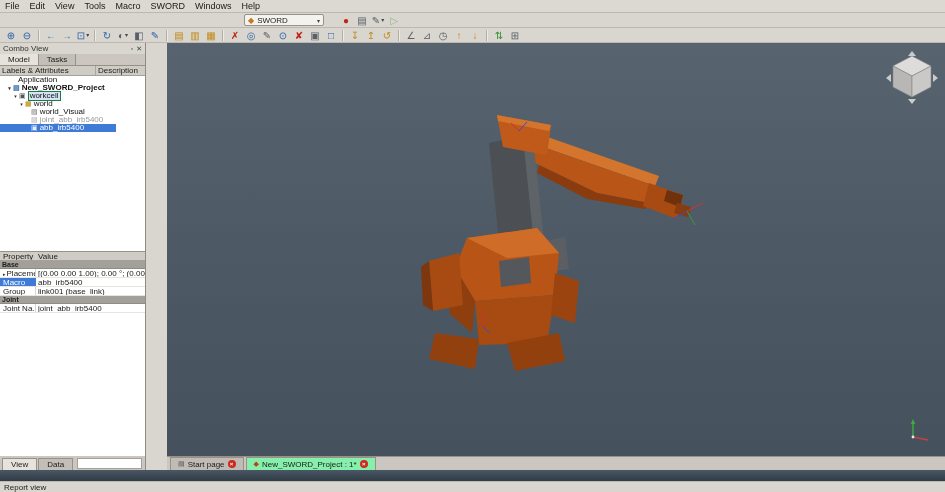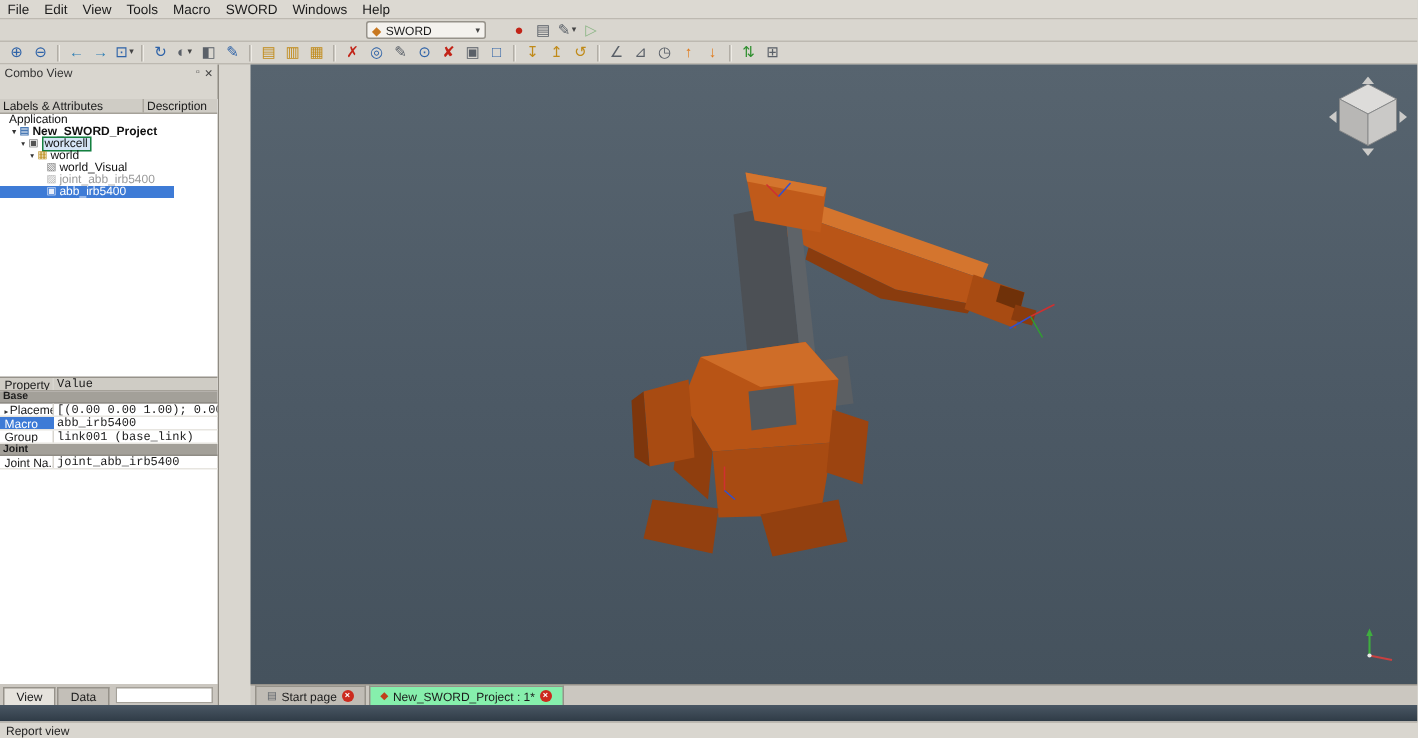--- a/index.html
+++ b/index.html
@@ -31,33 +31,33 @@
   .cv-tabs { position:absolute; top:11px; left:0; right:0; height:12px; display:flex; background:#cbc7c0; border-bottom:1px solid #96928a; }
   .cv-tab { padding:0 8px; font-size:8px; display:flex; align-items:center; border-right:1px solid #96928a; background:#c3bfb8; }
   .cv-tab.active { background:#e6e3dd; }
   .tree-wrap { position:absolute; top:23px; left:0; right:0; height:186px; background:#fff; border-bottom:1px solid #96928a; overflow:hidden; }
   .tree-header { height:10px; display:flex; background:#cfccc5; border-bottom:1px solid #a5a199; font-size:8px; line-height:10px; }
   .th-l { width:96px; padding-left:2px; border-right:1px solid #aaa69e; overflow:hidden; white-space:nowrap; }
   .th-r { flex:1; padding-left:2px; overflow:hidden; white-space:nowrap; }
   .trow { height:8px; display:flex; align-items:center; font-size:8px; line-height:8px; white-space:nowrap; color:#111; }
   .trow .arrow { width:7px; font-size:5px; color:#333; text-align:center; }
   .trow .ticon { font-size:7px; margin-right:2px; }
-  .d0{padding-left:6px} .d1{padding-left:6px} .d2{padding-left:12px} .d3{padding-left:18px} .d4{padding-left:31px}
+  .d0{padding-left:18px} .d1{padding-left:6px} .d2{padding-left:12px} .d3{padding-left:18px} .d4{padding-left:31px}
   .trow.bold{font-weight:bold}
   .trow.dim{color:#9a9a9a} .trow.dim .ticon{color:#b0b0b0}
   .trow.sel { background:#3e7bd6; width:116px; color:#fff; }
   .trow.sel .ticon{color:#e8eefb;}
   .label-boxed { background:#d6e5f6; border:1px solid #15803d; padding:0 1px; }
   .ic-doc{color:#4a7ab5} .ic-cell{color:#555} .ic-world{color:#b8860b} .ic-vis{color:#777}
 
   
   .prop-wrap { position:absolute; top:209px; left:0; right:0; height:204px; background:#fff; }
   .phead { height:9px; display:flex; background:#cfccc5; border-bottom:1px solid #a5a199; font-size:8px; line-height:9px; }
   .pcell-l { width:36px; padding-left:3px; border-right:1px solid #d8d5cf; overflow:hidden; white-space:nowrap; }
-  .pcell-r { flex:1; padding-left:2px; overflow:hidden; white-space:nowrap;font-family:Liberation Mono, monospace; }
+  .pcell-r { flex:1; padding-left:2px; overflow:hidden; white-space:nowrap; }
   .psection { height:8px; background:#a3a099; color:#1c1c1c; font-weight:bold; font-size:7px; line-height:8px; padding-left:2px; border-bottom:1px solid #8f8c85; }
   .prow { height:9px; display:flex; font-size:8px; line-height:9px; border-bottom:1px solid #e7e5e0; }
   .pexp { font-size:5px; margin-right:1px; color:#333; }
   .pcell-l.selblue { background:#3e7bd6; color:#fff; border-right-color:#3e7bd6; }
 
   
   .pv-tabs { position:absolute; top:413px; left:0; right:0; height:14px; display:flex; align-items:flex-end; background:#cbc7c0; padding-left:2px; }
   .pv-tab { height:12px; padding:0 8px; font-size:8px; display:flex; align-items:center; border:1px solid #96928a; border-bottom:none; background:#c3bfb8; margin-right:1px; }
   .pv-tab.active { background:#e6e3dd; }
   .pv-filler { height:11px; flex:1; margin:0 3px 1px 3px; background:#fff; border:1px solid #a5a199; }
@@ -153,20 +153,24 @@
   <div class="tbtn c-slate">⊞</div>
 </div>
 
 <div id="combo-view" class="abs">
   <div class="cv-title">
     <span>Combo View</span>
     <span class="cv-winbtns">
       <span>▫</span>
       <span>✕</span>
     </span>
+  </div>
+  <div class="cv-tabs">
+    <div class="cv-tab active">Model</div>
+    <div class="cv-tab">Tasks</div>
   </div>
 
   <div class="tree-wrap">
     <div class="tree-header">
       <span class="th-l">Labels &amp; Attributes</span>
       <span class="th-r">Description</span>
     </div>
     <div class="trow d0">
       <span>Application</span>
     </div>

